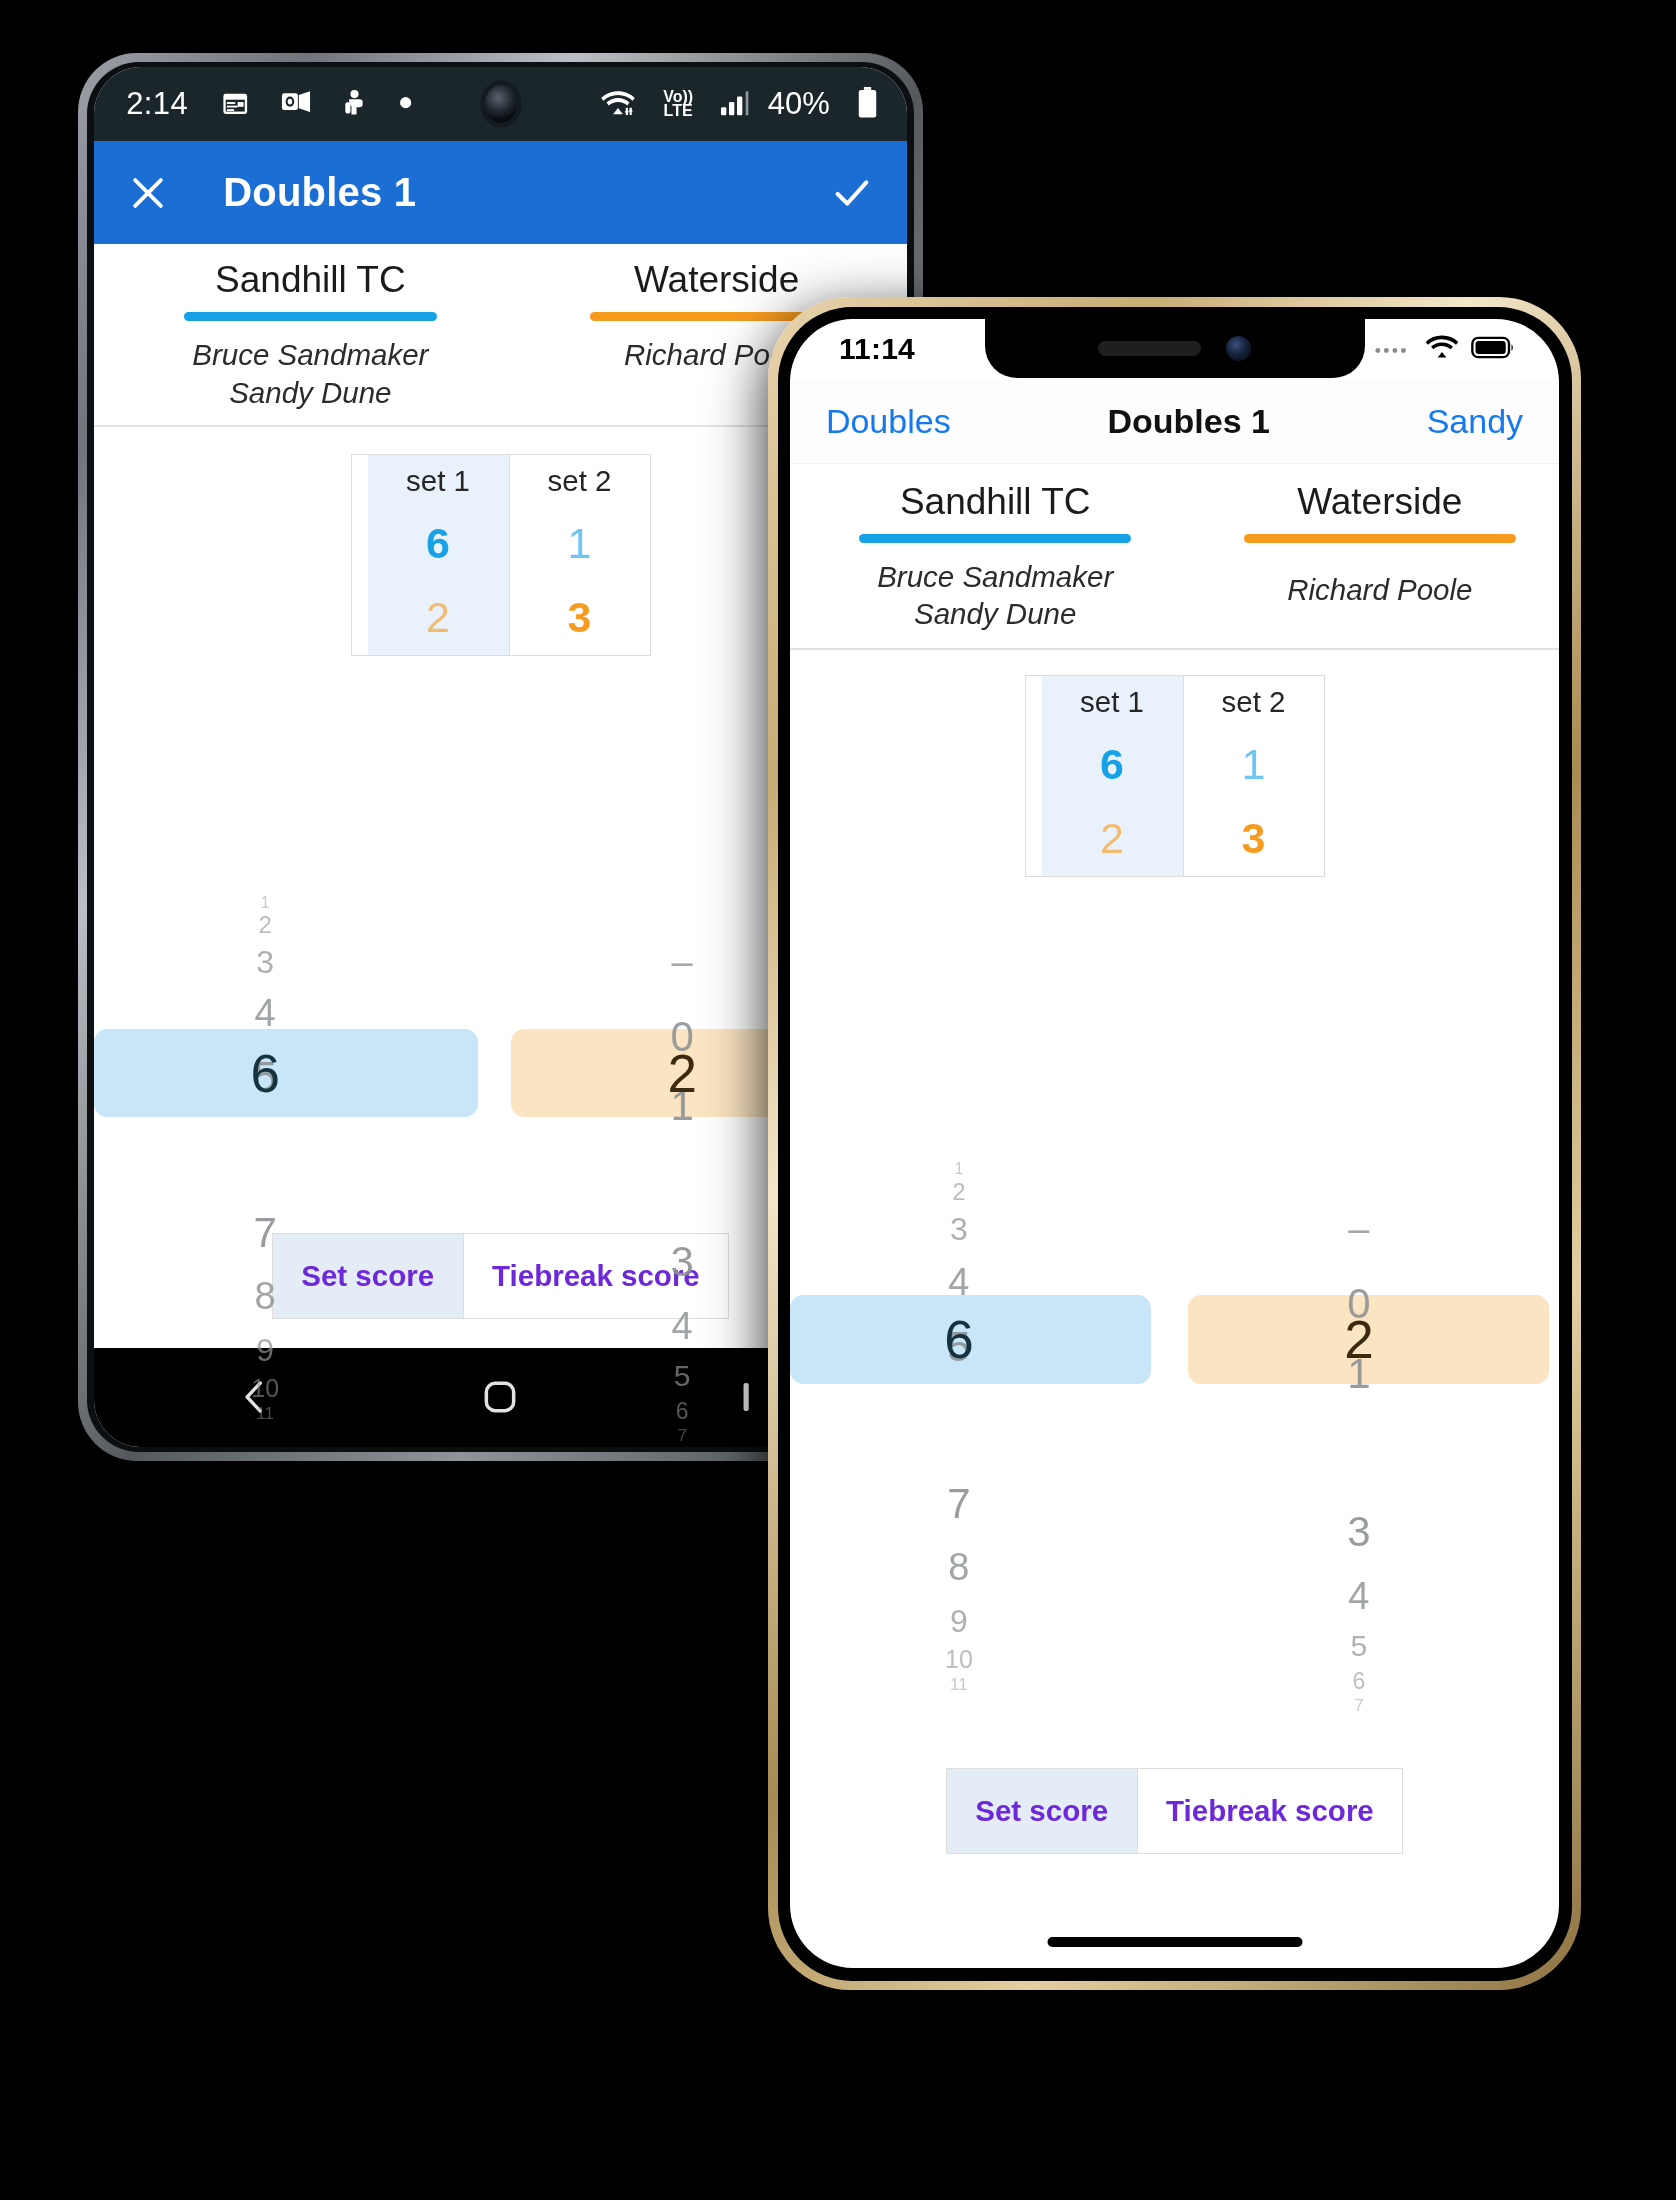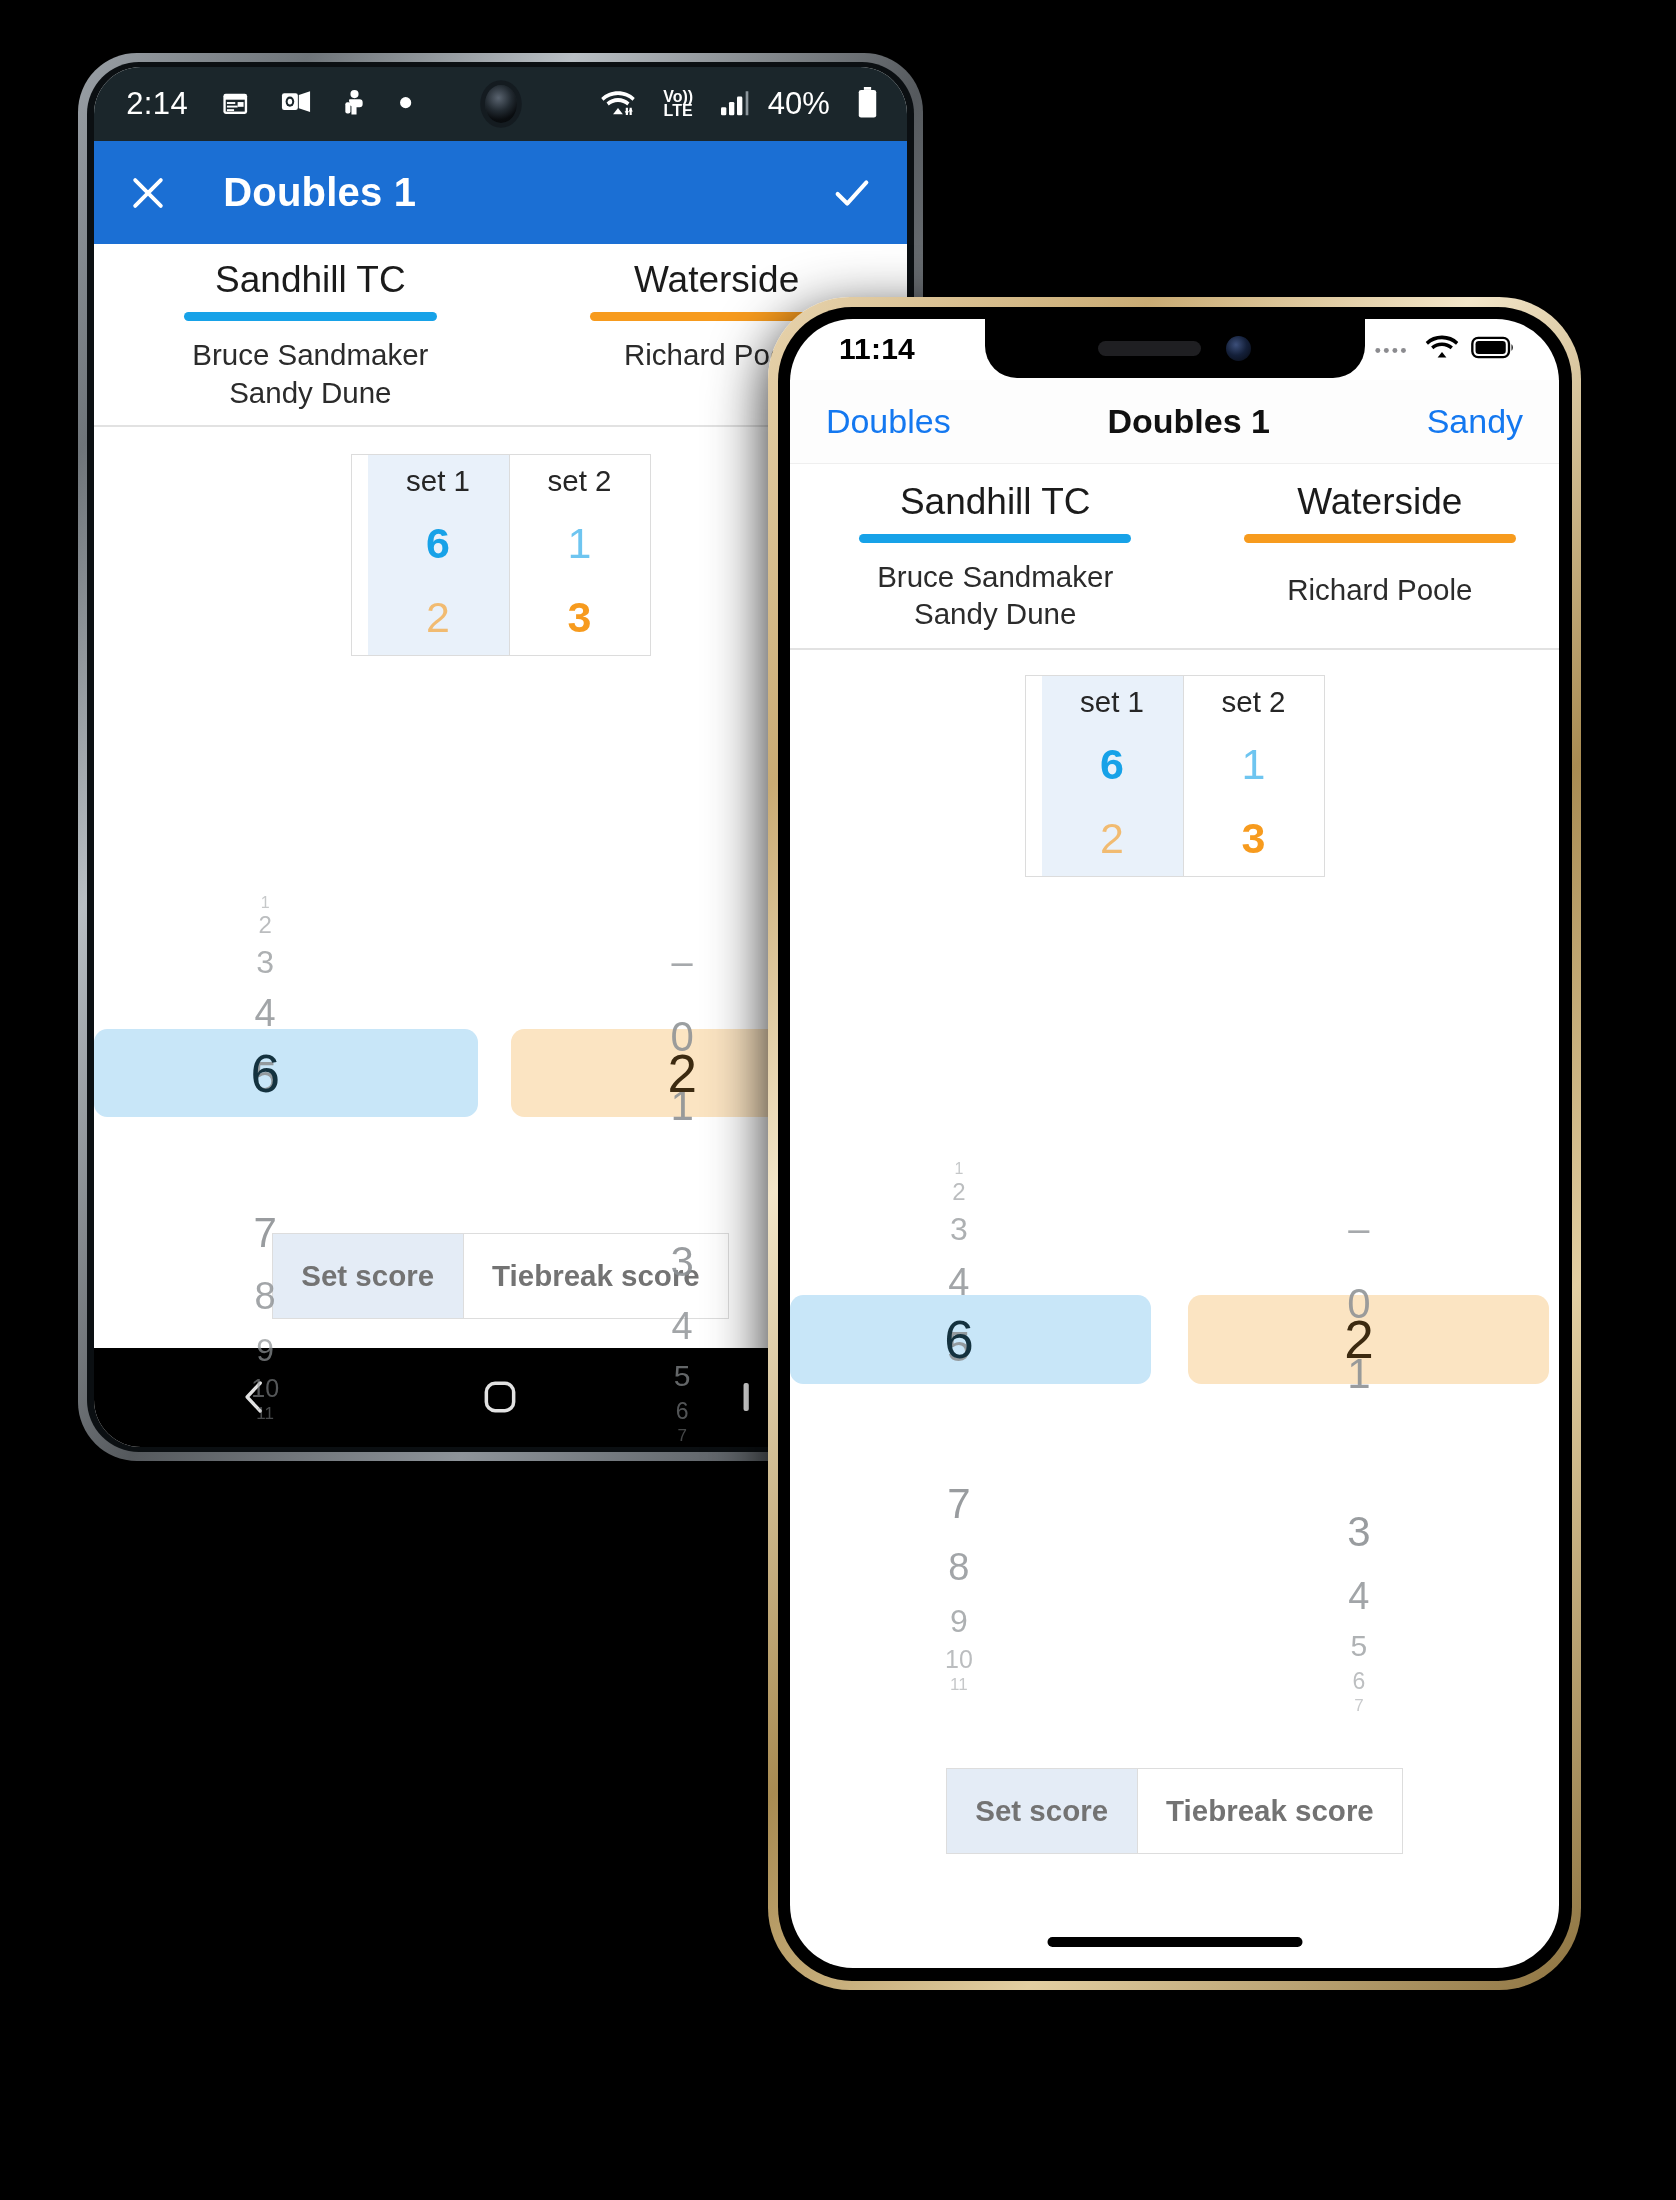--- a/index.html
+++ b/index.html
@@ -70,21 +70,21 @@
     margin-left: 53px; letter-spacing: 0.2px;
   }
   .and-appbar-spacer { flex: 1; }
   .icon-btn { background:none; border:none; cursor:pointer; display:flex; align-items:center; justify-content:center; }
 
   
   .teams-row { display: flex; background: #fff; padding: 15px 0 13.3px 0; }
   .team-col { flex: 1; display: flex; flex-direction: column; align-items: center; padding-left: 26px; }
   .team-name { font-size: 37px; color: #1b1b1b; font-weight: 400; line-height: 1.15; }
   .team-rule { height: 8.6px; border-radius: 4.8px; margin-top: 10.5px; }
-  .team-players { font-size: 29.5px; color: #2b2b2b; text-align: center; line-height: 1.28; margin-top: 15px; }
+  .team-players { font-size: 29.5px; color: #2b2b2b; text-align: center; line-height: 1.28; margin-top: 15px; font-style: italic; }
   .divider { height: 1.9px; background: #e2e2e2; width: 100%; }
 
   .setbox-wrap { display: flex; justify-content: center; padding-top: 27px; }
   .setbox {
     display: flex;
     border: 1.9px solid #dcdcdc;
     background: #fff;
   }
   .setcol { width: 141px; padding: 9.5px 0 13.3px 0; display: flex; flex-direction: column; align-items: center; }
   .setcol.sel { background: #e9f1fa; margin-left: 16px; }
@@ -116,21 +116,21 @@
     position: absolute;
     color: #14323f;
     display: flex; align-items: center; justify-content: center;
   }
   .pk-selected.orange-txt { color: #3c2a10; }
 
   
   .seg-wrap { display: flex; justify-content: center; }
   .segmented { display: flex; border: 1.9px solid #dddddd; }
   .seg {
-    font-size: 29.5px; font-weight: 700; color: #737373;
+    font-size: 29.5px; font-weight: 700; color: #6d28d9;
     padding: 25px 28.5px; background: #fff; cursor: pointer;
     white-space: nowrap;
   }
   .seg.active { background: #e4ecf6; }
   .seg + .seg { border-left: 1.9px solid #dddddd; }
 
   .and-navbar {
     height: 99px; background: #000;
     display: flex; align-items: center; justify-content: space-around;
     padding: 0 38px;

